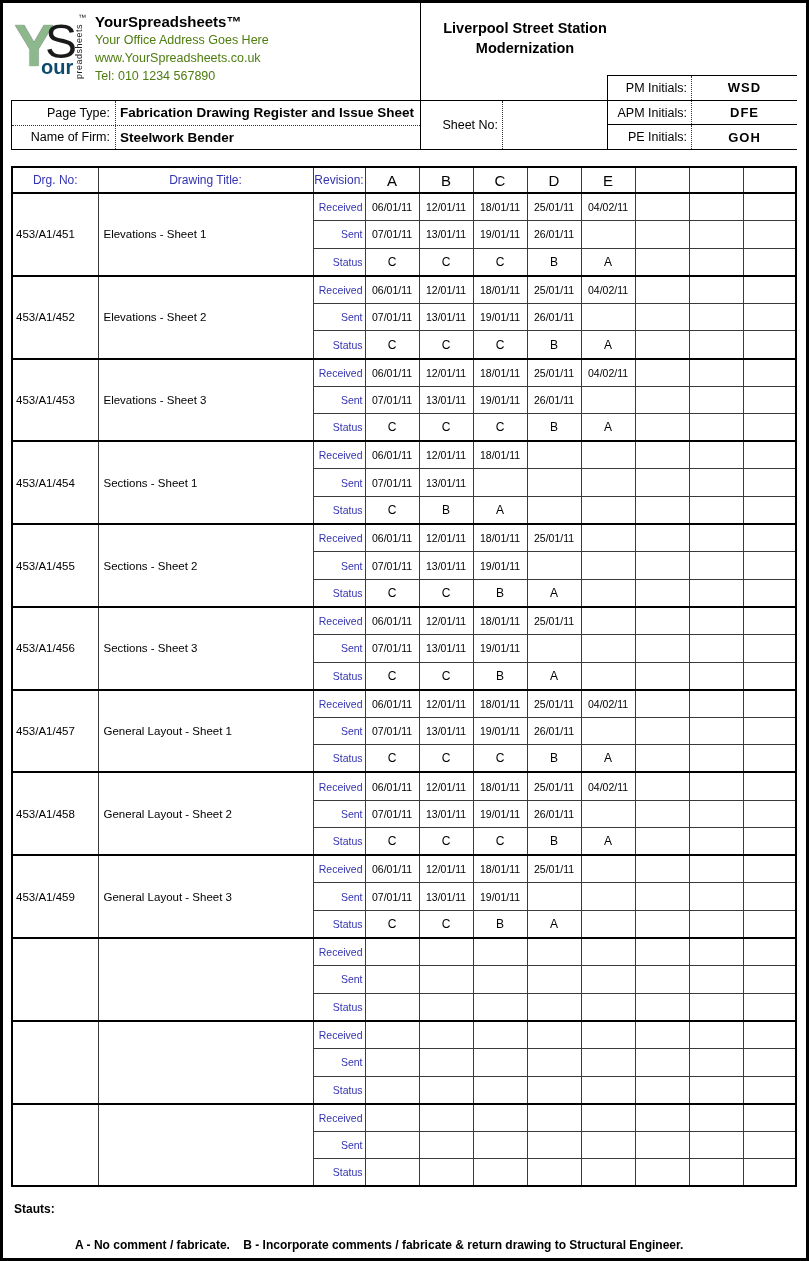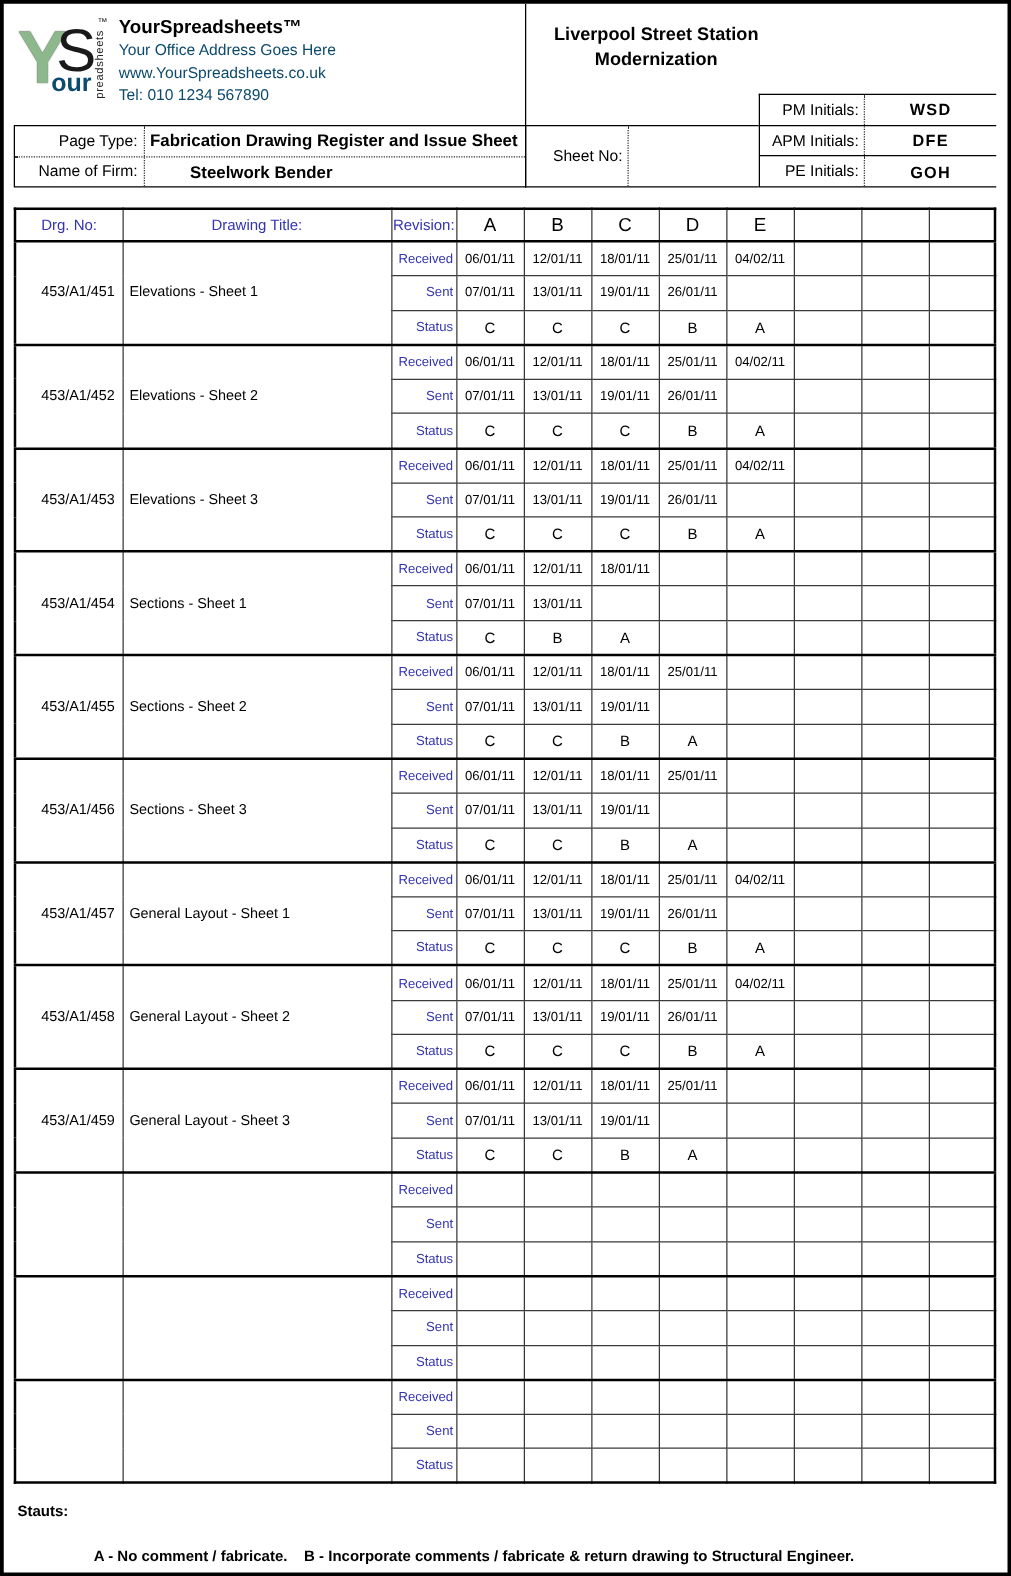--- a/index.html
+++ b/index.html
@@ -18,32 +18,32 @@
   .logo-our { position:absolute; left:29px; top:49px; font-size:20px; font-weight:bold;
               color:#0c4a6e; line-height:1; }
   .logo-vert{ position:absolute; left:63px; top:13px; height:58px; font-size:9px;
               color:#222; writing-mode:vertical-rl; transform:rotate(180deg);
               letter-spacing:.5px; line-height:1; }
   .logo-tm  { position:absolute; left:66px; top:5px; font-size:8px; color:#222; }
 
   
   .company { position:absolute; left:92px; top:9px; }
   .company-name { font-size:15px; font-weight:bold; line-height:19px; }
-  .company-line { font-size:12.5px; line-height:18px; color:#0c4a6e; }
+  .company-line { font-size:12.5px; line-height:18px; color:#4d7c0f; }
 
   
   .vline { position:absolute; left:417px; top:0; width:1px; height:147px; background:#000; }
   .project-title { position:absolute; left:422px; top:15px; width:200px; text-align:center;
                    font-weight:bold; font-size:14.5px; line-height:20px; }
 
   
   .left-fields { position:absolute; left:8px; top:97px; width:410px; height:50px;
                  border:1px solid #000; display:flex; flex-direction:column; }
   .frow { flex:1; display:flex; align-items:center; }
-  .frow + .frow { border-top:1px dotted #333;gap:32px; }
+  .frow + .frow { border-top:1px dotted #333; }
   .flabel { width:88px; text-align:right; padding-right:5px; font-size:12.5px;
             align-self:stretch; display:flex; align-items:center;
             justify-content:flex-end; border-right:1px dotted #333;margin-left:16px; }
   .fvalue { flex:1; font-weight:bold; font-size:13.5px; padding-left:4px;
             white-space:nowrap; overflow:hidden; }
 
   .mid-fields { position:absolute; left:417px; top:97px; width:187px; height:50px;
                 border-top:1px solid #000; display:flex; flex-direction:column; }
   .mrow { flex:1; display:flex; align-items:center; border-bottom:1px solid #000; }
   .mlabel { width:83px; text-align:right; padding-right:4px; font-size:12.5px;
@@ -66,21 +66,21 @@
                    border:2px solid #000; }
   .register th, .register td { border:1px solid #3a3a3a; overflow:hidden;
                    white-space:nowrap; }
   .register thead tr { height:26px; }
   .register tbody tr { height:27.6px; }
   .register tbody.block { border-top:2px solid #000; }
 
   .h-col    { color:#3333B3; font-size:12px; font-weight:normal; text-align:center; }
   .h-letter { color:#000; font-size:15px; font-weight:normal; text-align:center; }
 
-  .drg-cell   { font-size:11.5px; text-align:left; padding-left:20px; vertical-align:middle; }
+  .drg-cell   { font-size:11.5px; text-align:left; padding-left:3px; vertical-align:middle; }
   .title-cell { font-size:11.5px; text-align:left; padding-left:5px; vertical-align:middle; }
   .rlabel     { color:#3333B3; font-size:10.5px; text-align:right; padding-right:2px; }
   .date-cell  { font-size:10.5px; text-align:center; }
   .status-cell{ font-size:12px; text-align:center; }
 
   
   .footer { position:absolute; left:11px; top:1197px; display:flex;
             font-weight:bold; font-size:12px; line-height:18px; }
   .footer-label { width:61px; }
   .footer-lines { white-space:pre-wrap; }

